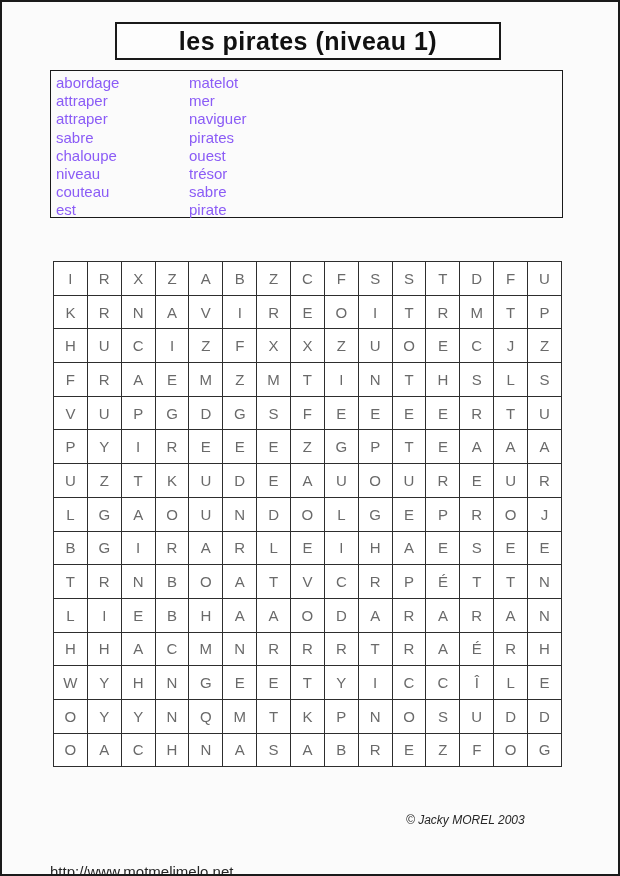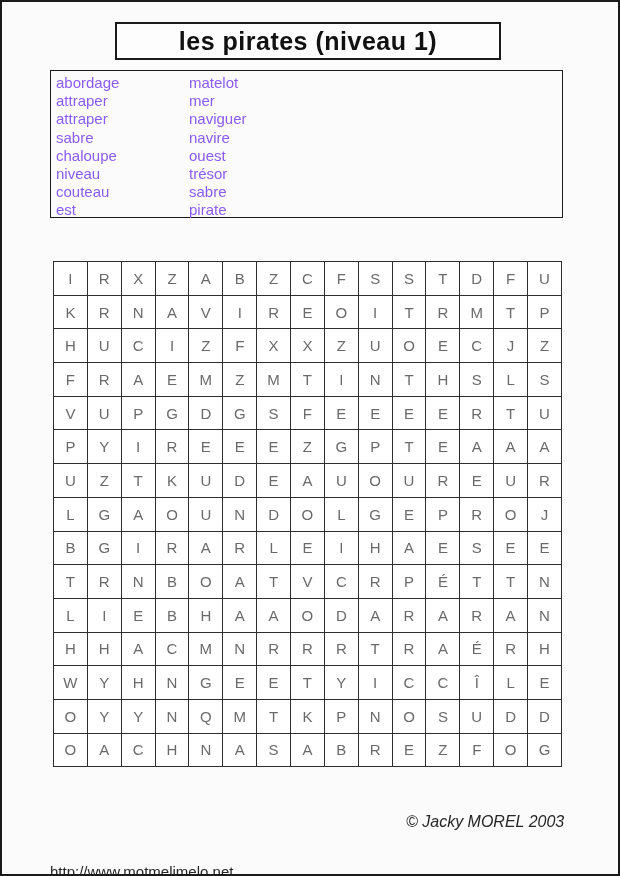--- a/index.html
+++ b/index.html
@@ -71,21 +71,21 @@
   }
   .footer-url {
     position: absolute;
     left: 48px; top: 861px;
     font-size: 15px;
     color: #262626;
   }
   .footer-copyright {
     position: absolute;
     left: 404px; top: 811px;
-    font-size: 16px;
+    font-size: 12px;
     font-style: italic;
     color: #262626;
   }
 </style>
 </head>
 <body>
 
 <div class="page">
 
   <div class="title-box">
@@ -100,21 +100,21 @@
         <div class="word">sabre</div>
         <div class="word">chaloupe</div>
         <div class="word">niveau</div>
         <div class="word">couteau</div>
         <div class="word">est</div>
       </div>
     <div class="word-col c1">
         <div class="word">matelot</div>
         <div class="word">mer</div>
         <div class="word">naviguer</div>
-        <div class="word">navire</div>
+        <div class="word">pirates</div>
         <div class="word">ouest</div>
         <div class="word">trésor</div>
         <div class="word">sabre</div>
         <div class="word">pirate</div>
       </div>
   </div>
 
   <div class="letter-grid">
       <div class="cell">I</div>
       <div class="cell">R</div>

